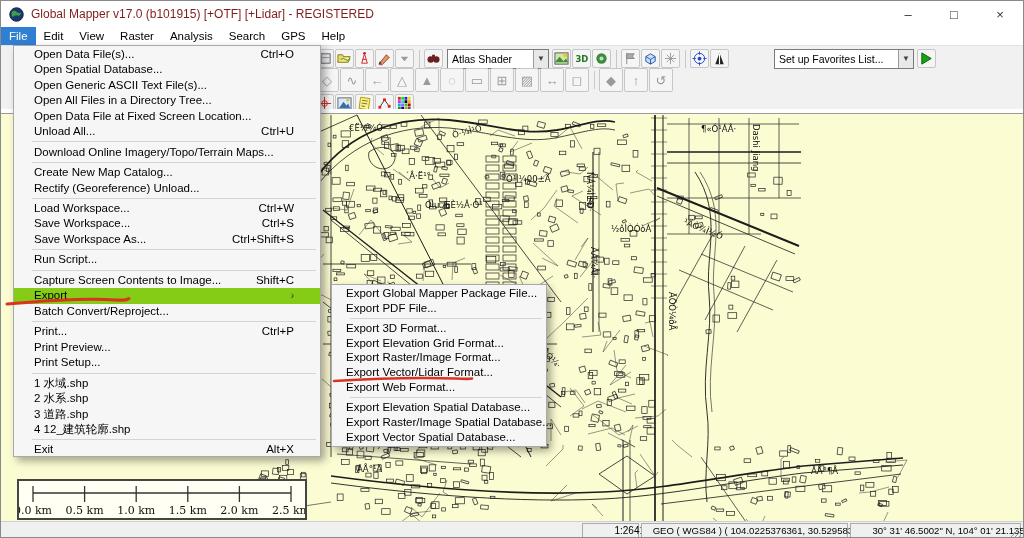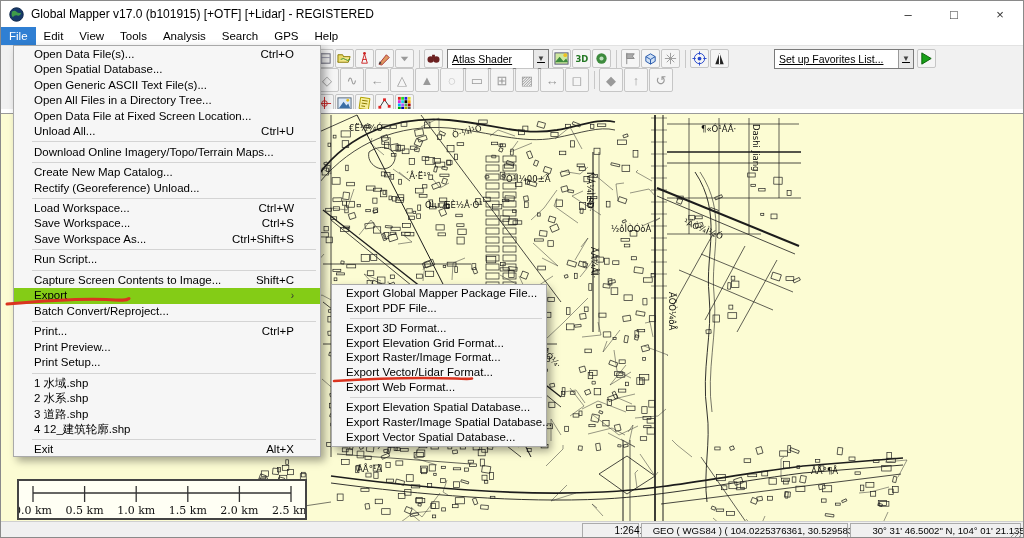--- a/index.html
+++ b/index.html
@@ -6,21 +6,21 @@
   *{box-sizing:border-box;}
   #window{
     position:relative;width:1024px;height:538px;background:#f0f0f0;
     font-family:"Liberation Sans",sans-serif;overflow:hidden;
     border:1px solid #8a8a8a;
   }
   
   #titlebar{position:absolute;left:0;top:0;width:100%;height:26px;background:#ffffff;
     display:flex;align-items:center;}
   #app-icon{width:15px;height:15px;margin:0 7px 0 8px;flex:0 0 auto;}
-  #title-text{font-size:12px;color:#000000;white-space:nowrap;}
+  #title-text{font-size:12px;color:#7f1d1d;white-space:nowrap;}
   #win-controls{margin-left:auto;display:flex;height:100%;}
   .win-btn{width:46px;height:100%;display:flex;align-items:center;justify-content:center;
     font-size:13px;color:#333;}
   
   #menubar{position:absolute;left:0;top:26px;width:100%;height:18px;background:#ffffff;
     display:flex;align-items:stretch;font-size:11.5px;}
   .menu-item{padding:0 8px;display:flex;align-items:center;color:#000;}
   .menu-item.active{background:#2f7fd3;color:#fff;text-align:right;}
   
   #toolbar{position:absolute;left:0;top:44px;width:100%;height:64px;background:#f1f1f1;
@@ -29,21 +29,21 @@
   #tb-row1{left:314px;top:2px;height:21px;}
   #tb-row2{left:314px;top:21px;height:26px;}
   #tb-row3{left:314px;top:47px;height:20px;}
   .tb-btn{width:19px;height:19px;border:1px solid #c6c6c6;background:#f5f5f5;margin-right:1px;
     display:flex;align-items:center;justify-content:center;border-radius:2px;}
   .tb-btn.big{width:24px;height:24px;}
   .tb-btn svg{display:block;}
   .tb-sep{width:1px;height:18px;background:#c8c8c8;margin:0 4px;}
   .tb-glyph{font-size:13px;color:#9a9a9a;line-height:1;}
   .combo{height:20px;background:#fff;border:1px solid #7a7a7a;display:flex;align-items:center;
-    font-size:10.5px;color:#000;margin:0 3px;text-decoration:underline;}
+    font-size:10.5px;color:#000;margin:0 3px;}
   .combo .combo-text{padding:0 4px;flex:1;white-space:nowrap;overflow:hidden;}
   .combo .combo-arrow{width:15px;height:100%;background:#e8e8e8;border-left:1px solid #9a9a9a;
     display:flex;align-items:center;justify-content:center;font-size:8px;color:#444;}
   
   #maparea{position:absolute;left:0;top:112px;width:1024px;height:408px;background:#FCFCD3;
     border-top:1px solid #9a9a9a;}
   #map-svg{position:absolute;left:0;top:-112px;}
   #white-strip{position:absolute;left:0;top:108px;width:100%;height:4px;background:#fff;}
   
   #scalebar{position:absolute;left:16px;top:365px;width:290px;height:41px;background:#FFFFF4;
@@ -93,21 +93,21 @@
       <div class="win-btn">–</div>
       <div class="win-btn">□</div>
       <div class="win-btn">×</div>
     </div>
   </div>
 
   <div id="menubar">
       <div class="menu-item active">File</div>
       <div class="menu-item">Edit</div>
       <div class="menu-item">View</div>
-      <div class="menu-item">Tools</div>
+      <div class="menu-item">Raster</div>
       <div class="menu-item">Analysis</div>
       <div class="menu-item">Search</div>
       <div class="menu-item">GPS</div>
       <div class="menu-item">Help</div>
     </div>
 
   <div id="toolbar">
     <div class="tb-row" id="tb-row1">
         <div class="tb-btn">
           <svg width="15" height="15" viewBox="0 0 16 16">

